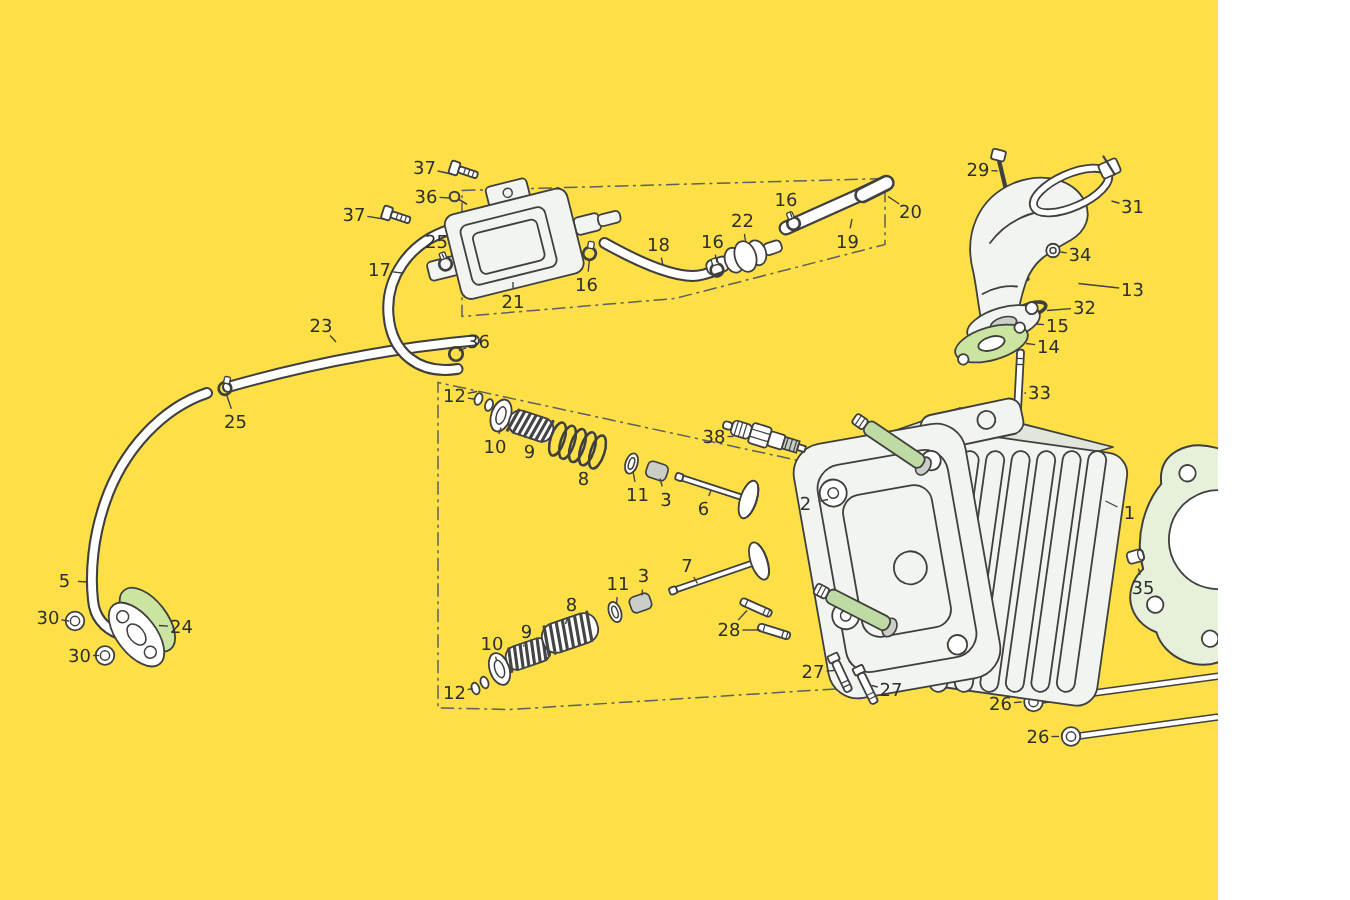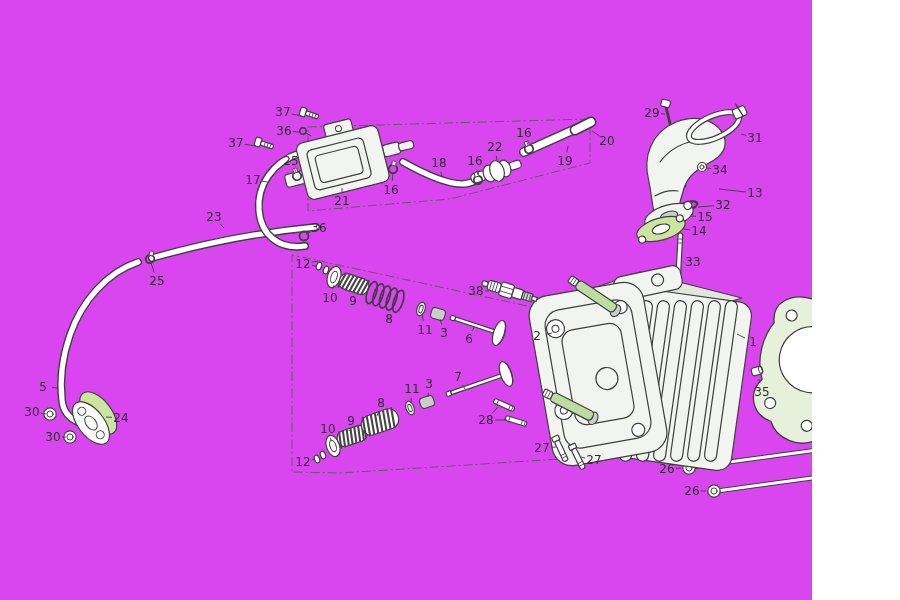--- a/index.html
+++ b/index.html
@@ -2,21 +2,21 @@
 <html style="--line: #3f3f3f; --label-color: #2e2e2e; --part-fill: #f2f4ef; --part-shade: #e0e6db; --metal-dark: #c9cfc6; --gasket-light: #e7f0da; --gasket-green: #cbe49f; --stud-green: #bedba4; --spring-dark: #454545; --boundary: #5f5f5f;"><head>
 <meta charset="utf-8">
 <style>
   :root{
     --line:#3f3f3f; --label-color:#2e2e2e;
     --part-fill:#f2f4ef; --part-shade:#e0e6db; --metal-dark:#c9cfc6;
     --gasket-light:#e7f0da; --gasket-green:#cbe49f; --stud-green:#bedba4;
     --spring-dark:#454545; --boundary:#5f5f5f;
   }
   html,body{margin:0;padding:0;background:#fff;}
-  .stage{width:812px;height:600px;background:#d946ef;position:relative;overflow:hidden;}
+  .stage{width:812px;height:600px;background:#fde047;position:relative;overflow:hidden;}
   svg{display:block}
   .ln{stroke:var(--line);fill:none;stroke-width:1.2;stroke-linecap:round;stroke-linejoin:round}
   .part{fill:var(--part-fill);stroke:var(--line);stroke-width:1.2;stroke-linejoin:round}
   .shade{fill:var(--part-shade);stroke:var(--line);stroke-width:1.2;stroke-linejoin:round}
   .wht{fill:#fff;stroke:var(--line);stroke-width:1.2;stroke-linejoin:round}
   .dkfill{fill:var(--metal-dark);stroke:var(--line);stroke-width:1.1}
   .glight{fill:var(--gasket-light);stroke:var(--line);stroke-width:1.3;stroke-linejoin:round}
   .ggreen{fill:var(--gasket-green);stroke:var(--line);stroke-width:1.2}
   .stud{fill:var(--stud-green);stroke:var(--line);stroke-width:1.2}
   .coil-fine{stroke:var(--spring-dark);stroke-width:2.1;fill:none;stroke-linecap:round}

